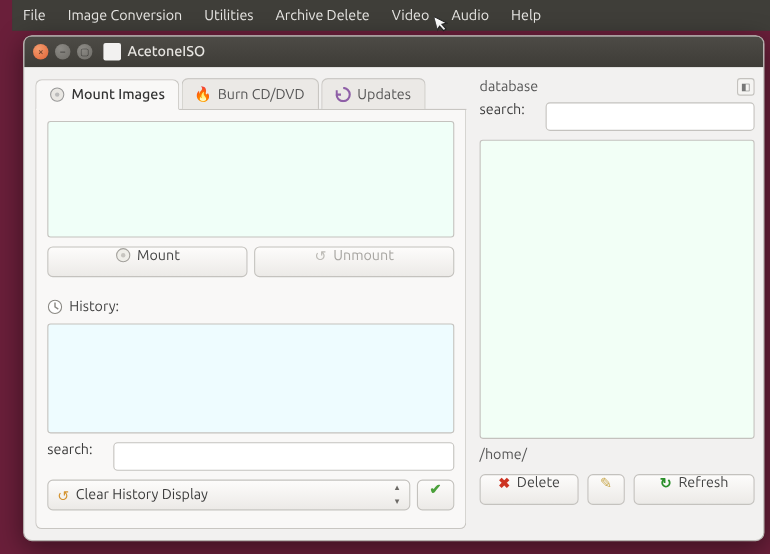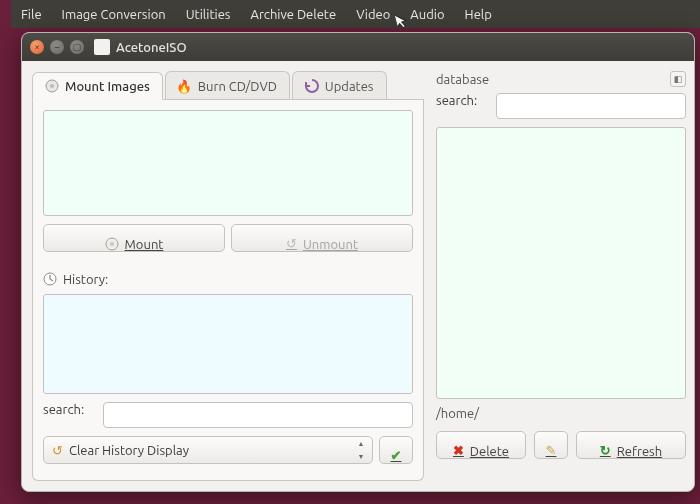--- a/index.html
+++ b/index.html
@@ -76,21 +76,21 @@
       height: calc(100% - 28px);
       padding: 10px;
       gap: 12px;
     }
     .left-pane { flex: 0 0 392px; display: flex; flex-direction: column; }
     .right-pane { flex: 1; display: flex; flex-direction: column; }
 
     
     .tabs { display: flex; border-bottom: 1px solid #c8c6c2; }
     .tab {
-      display: flex; align-items: flex-end; gap: 6px;
+      display: flex; align-items: center; gap: 6px;
       padding: 6px 12px;
       background: #ebe9e6;
       border: 1px solid #c8c6c2;
       border-bottom: none;
       border-radius: 6px 6px 0 0;
       margin-right: 2px;
       color: #555;
       cursor: default;
       font-size: 13px;
     }
@@ -126,27 +126,26 @@
     .db-list { height: 272px; background: #f2fff6; }
 
     .btn-row { display: flex; gap: 6px; }
     .btn {
       flex: 1;
       height: 28px;
       border: 1px solid #c4c2be;
       border-radius: 5px;
       background: linear-gradient(to bottom, #fdfcfb, #eceae7);
       display: flex;
-      align-items: flex-end;
+      align-items: flex-start;
       justify-content: center;
       gap: 6px;
       color: #444;
       cursor: default;
       font-size: 13px;
-      text-decoration: underline;
     }
     .btn.disabled { color: #a7a5a1; }
     .btn.small { flex: 0 0 auto; padding: 0 8px; }
     .btn.icon-only { flex: 0 0 34px; }
 
     .label-icon-row { display: flex; align-items: center; gap: 6px; color: #444; margin-top: 12px; }
     .search-row { display: flex; align-items: flex-start; gap: 8px; }
     .search-row label { width: 52px; }
     .text-input {
       flex: 1;

